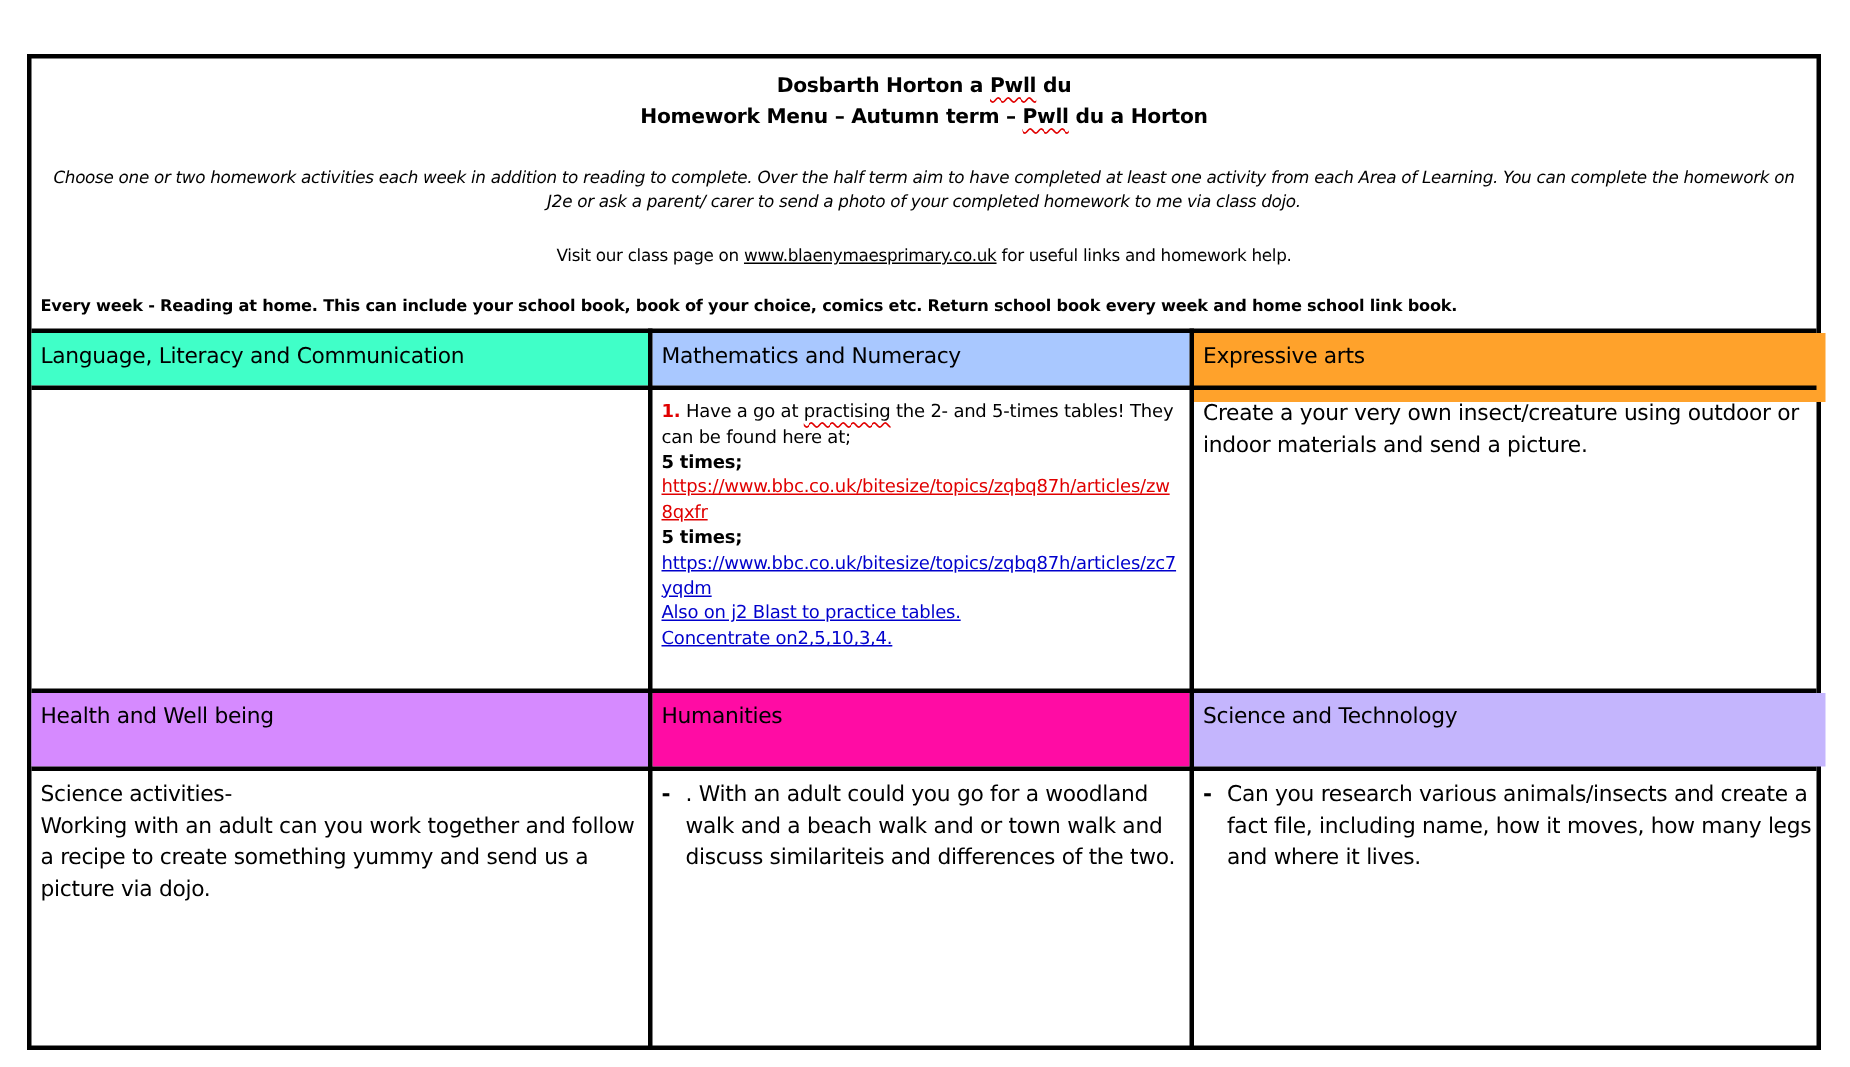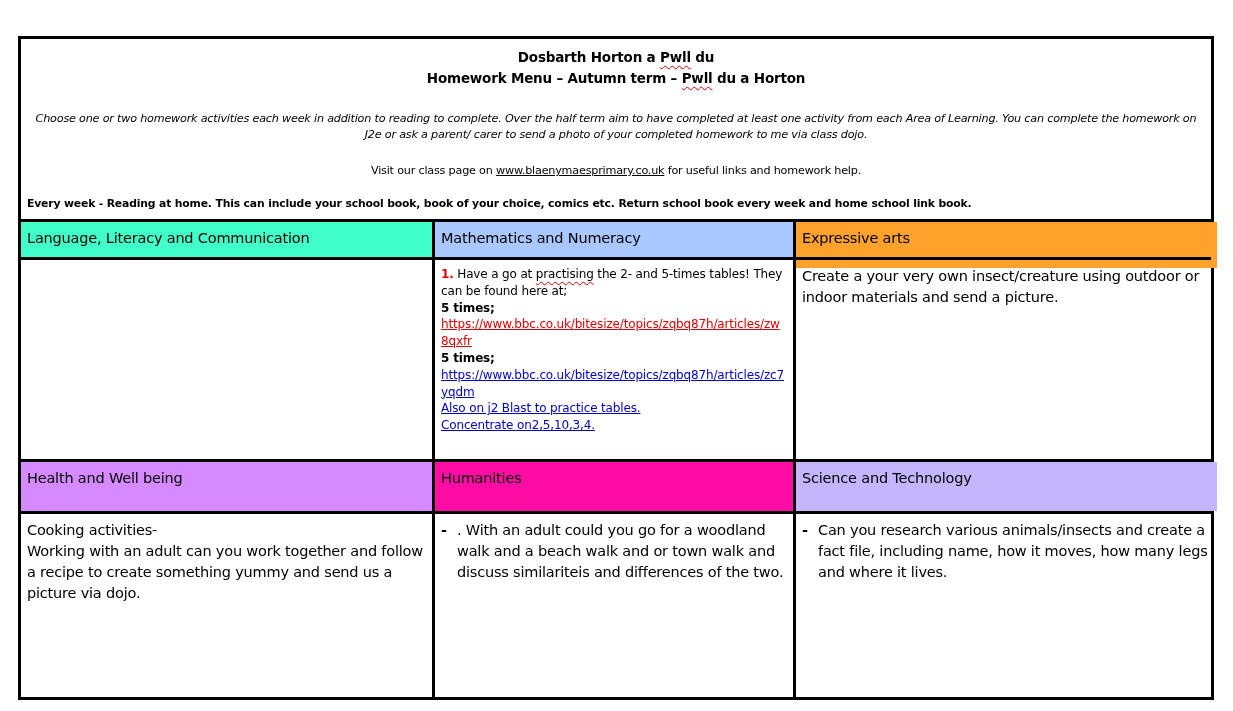--- a/index.html
+++ b/index.html
@@ -60,21 +60,21 @@
     </div>
     <div class="cell-body" style="left:775px;top:41px;width:421px;height:236px;">
       <span>Create a your very own insect/creature using outdoor or indoor materials and send a picture.</span>
     </div>
 
     <div class="cell-head" style="left:0;top:243px;width:411px;height:49px;background:#d68aff;"><span>Health and Well being</span></div>
     <div class="cell-head" style="left:414px;top:243px;width:358px;height:49px;background:#ff0ca4;"><span>Humanities</span></div>
     <div class="cell-head" style="left:775px;top:243px;width:421px;height:49px;background:#c4b5fd;"><span>Science and Technology</span></div>
 
     <div class="cell-body" style="left:0;top:295px;width:411px;height:183px;">
-      <span class="line">Cooking activities-</span>
+      <span class="line">Science activities-</span>
       <span class="line">Working with an adult can you work together and follow a recipe to create something yummy and send us a picture via dojo.</span>
     </div>
     <div class="cell-body" style="left:414px;top:295px;width:358px;height:183px;">
       <div class="bullet">
           <span class="dash">-</span>
           <span>. With an adult could you go for a woodland walk and a beach walk and or town walk and discuss similariteis and differences of the two.</span>
         </div>
     </div>
     <div class="cell-body" style="left:775px;top:295px;width:421px;height:183px;">
       <div class="bullet">

